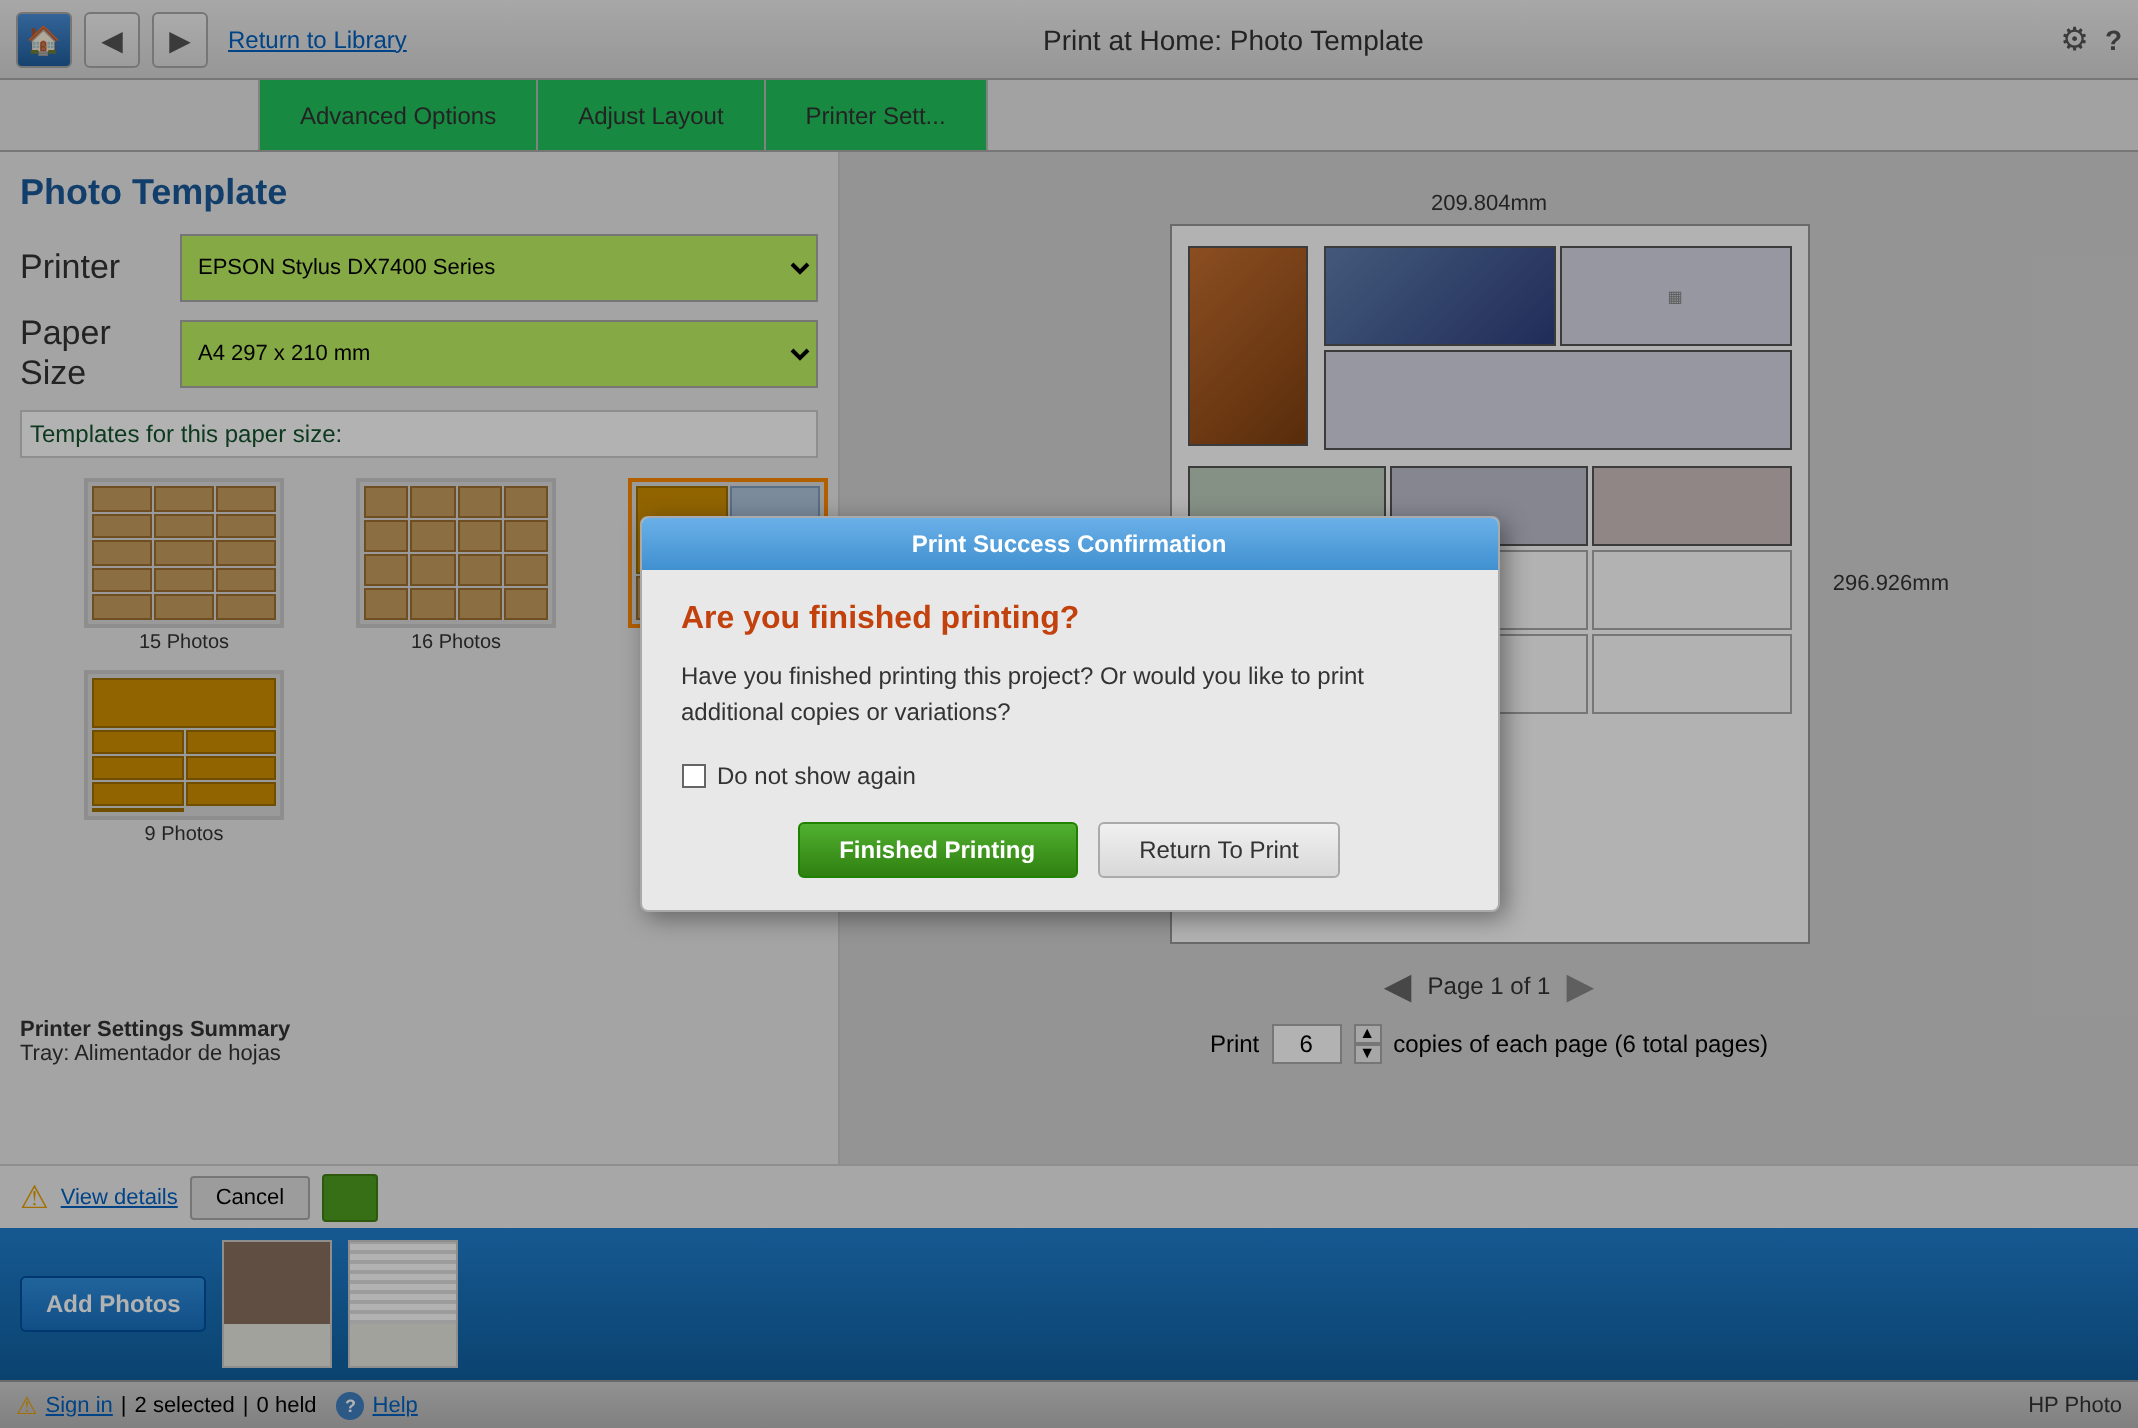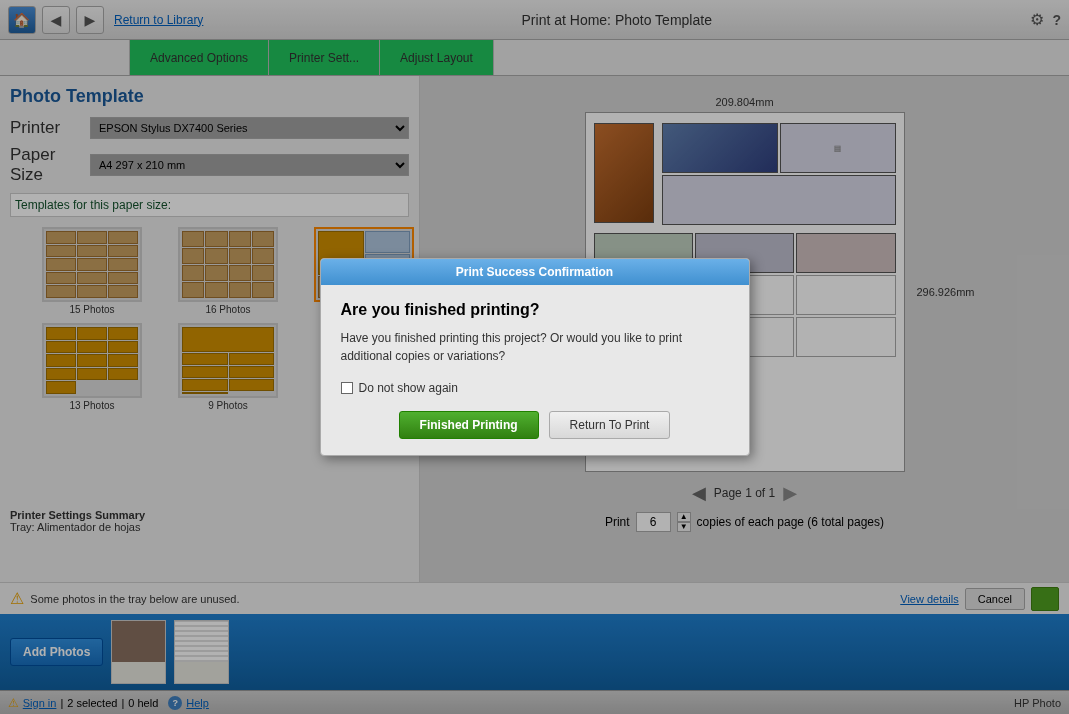--- a/index.html
+++ b/index.html
@@ -80,21 +80,21 @@
       padding: 10px;
       border-right: 1px solid #ccc;
       background: #ebebeb;
     }
     .page-title {
       font-size: 18px; color: #1a5a9a; font-weight: bold; margin-bottom: 10px;
     }
     .field-row { display: flex; align-items: center; margin-bottom: 6px; }
     .field-label { width: 80px; font-size: 17px; color: #333; }
     .field-select {
-      flex: 1; height: 22px; border: 1px solid #aaa; background: #a3a3a3;
+      flex: 1; height: 34px; border: 1px solid #aaa; background: #bef264;
       font-size: 11px; padding: 0 4px;
     }
     .templates-label { font-size: 12px; color: #14532d; margin: 8px 0 6px 0; border: 1px solid #ccc; padding: 4px; background: white; }
     .template-grid {
       display: grid; grid-template-columns: repeat(3, 1fr); gap: 8px;
       padding: 4px;
     }
     .template-item { text-align: center; cursor: pointer; padding-left: 28px; }
     .template-thumb {
       width: 100px; height: 75px; border: 2px solid #ccc; background: #f0f0f0;
@@ -224,21 +224,21 @@
       box-shadow: 3px 3px 12px rgba(0,0,0,0.4);
       overflow: hidden;
     }
     .modal-header {
       background: linear-gradient(to bottom, #6ab0e8, #4090d0);
       color: white; padding: 6px 12px;
       font-size: 12px; font-weight: bold;
       text-align: center;
     }
     .modal-body { padding: 16px 20px; }
-    .modal-title { font-size: 16px; font-weight: bold; color: #000000; margin-bottom: 10px; }
+    .modal-title { font-size: 16px; font-weight: bold; color: #c2410c; margin-bottom: 10px; }
     .modal-text { font-size: 12px; color: #333; line-height: 1.5; margin-bottom: 16px; }
     .modal-checkbox-row { display: flex; align-items: center; gap: 6px; margin-bottom: 16px; }
     .modal-checkbox { width: 12px; height: 12px; border: 1px solid #666; background: white; }
     .modal-checkbox-label { font-size: 12px; color: #333; }
     .modal-buttons { display: flex; justify-content: center; gap: 10px; }
     .btn-finished {
       padding: 6px 20px;
       background: linear-gradient(to bottom, #50b030, #308010);
       border: 1px solid #208000;
       color: white; cursor: pointer; font-size: 12px;
@@ -268,22 +268,22 @@
     <span class="help-btn">?</span>
   </div>
 </div>
 
 <div style="position:relative; height:36px; background:#e0e0e0; border-bottom:1px solid #bbb;">
   <div class="breadcrumb-area">
     <span style="color:white; font-size:12px;">o</span>
   </div>
   <div class="tab-bar">
     <div class="tab-item">Advanced Options</div>
+    <div class="tab-item">Adjust Layout</div>
     <div class="tab-item">Printer Sett...</div>
-    <div class="tab-item">Adjust Layout</div>
   </div>
 </div>
 
 <div class="main-content">
 
   <div class="left-panel">
     <div class="page-title">Photo Template</div>
     <div class="field-row">
       <span class="field-label">Printer</span>
       <select class="field-select">
@@ -346,40 +346,20 @@
         <div class="template-thumb selected" style="display:grid;grid-template-columns:1fr 1fr;grid-template-rows:1fr 1fr 1fr;gap:1px;padding:2px;width:100px;height:75px;border:2px solid #ff8800;background:#ddd;">
           <div style="background:#d09000;border:1px solid #a07000;grid-column:1;grid-row:1/3;"></div>
           <div style="background:#b0c8e0;border:1px solid #80a0c0;"></div>
           <div style="background:#b0c8e0;border:1px solid #80a0c0;"></div>
           <div style="background:#c8a060;border:1px solid #a07030;"></div>
             <div style="background:#c8a060;border:1px solid #a07030;"></div>
         </div>
         <div class="template-label"></div>
       </div>
 
-      <div class="template-item">
-        <div class="template-thumb" style="display:grid;grid-template-columns:repeat(3,1fr);grid-template-rows:repeat(5,1fr);gap:1px;padding:2px;width:100px;height:75px;border:2px solid #ccc;background:#ddd;">
-          <div style="background:#d09000;border:1px solid #a07000;"></div>
-            <div style="background:#d09000;border:1px solid #a07000;"></div>
-            <div style="background:#d09000;border:1px solid #a07000;"></div>
-          <div style="background:#d09000;border:1px solid #a07000;"></div>
-            <div style="background:#d09000;border:1px solid #a07000;"></div>
-            <div style="background:#d09000;border:1px solid #a07000;"></div>
-          <div style="background:#d09000;border:1px solid #a07000;"></div>
-            <div style="background:#d09000;border:1px solid #a07000;"></div>
-            <div style="background:#d09000;border:1px solid #a07000;"></div>
-          <div style="background:#d09000;border:1px solid #a07000;"></div>
-            <div style="background:#d09000;border:1px solid #a07000;"></div>
-            <div style="background:#d09000;border:1px solid #a07000;"></div>
-          <div style="background:#d09000;border:1px solid #a07000;"></div>
-            <div></div>
-            <div></div>
-        </div>
-        <div class="template-label">13 Photos</div>
-      </div>
 
       <div class="template-item">
         <div class="template-thumb" style="display:grid;grid-template-columns:repeat(2,1fr);grid-template-rows:repeat(5,1fr);gap:1px;padding:2px;width:100px;height:75px;border:2px solid #ccc;background:#ddd;">
           <div style="background:#d09000;border:1px solid #a07000;grid-column:1/3;grid-row:1/3;"></div>
           <div style="background:#d09000;border:1px solid #a07000;"></div>
             <div style="background:#d09000;border:1px solid #a07000;"></div>
           <div style="background:#d09000;border:1px solid #a07000;"></div>
             <div style="background:#d09000;border:1px solid #a07000;"></div>
           <div style="background:#d09000;border:1px solid #a07000;"></div>
             <div style="background:#d09000;border:1px solid #a07000;"></div>
@@ -441,21 +421,20 @@
   </div>
 </div>
 
 <div class="printer-settings">
   <div class="printer-settings-title">Printer Settings Summary</div>
   <div>Tray: Alimentador de hojas</div>
 </div>
 
 <div class="warning-bar">
   <span class="warning-icon">⚠</span>
-  <span class="warning-text">Some photos in the tray below are unused.</span>
   <span class="view-details-link">View details</span>
   <button class="cancel-btn">Cancel</button>
   <div class="print-btn"></div>
 </div>
 
 <div class="photo-tray">
   <button class="add-photos-btn">Add Photos</button>
 
   <div class="photo-thumb">
     <div class="photo-thumb-top"></div>

